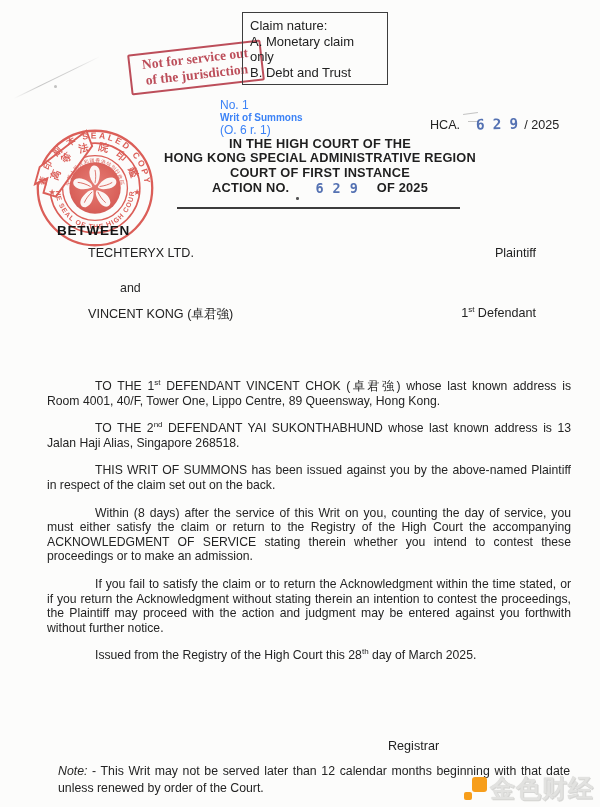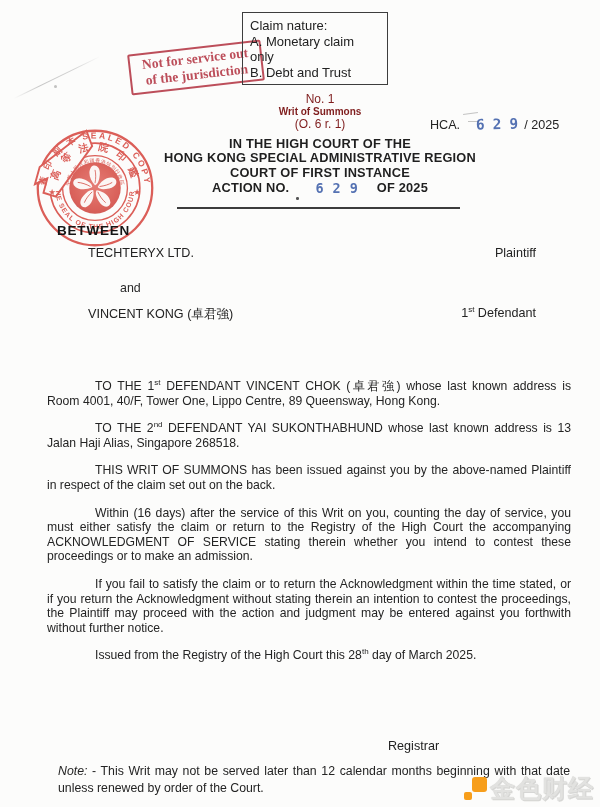--- a/index.html
+++ b/index.html
@@ -17,21 +17,21 @@
   .crease-dot{position:absolute;left:54px;top:85px;width:3px;height:3px;background:#9a9a9a;border-radius:50%;opacity:.6;}
   
   .stamp-nfs{position:absolute;left:129px;top:47px;width:122px;padding:2px 4px 3px;
              border:2.5px solid var(--stamp-red);border-radius:2px;transform:rotate(-6.5deg);
              color:var(--stamp-red);font-family:"Liberation Serif","DejaVu Serif",serif;
              font-weight:bold;font-size:13.5px;line-height:16px;text-align:center;opacity:.93;}
   
   .claim-box{position:absolute;left:242px;top:12px;width:130px;border:1.6px solid #3d3d3d;
              padding:5px 7px 4px;font-size:13px;line-height:15.5px;color:#222;}
   
-  .form-head{position:absolute;left:220px;top:93px;width:200px;text-align:center;font-size:12px;line-height:12.6px;color:#7f1d1d;}
+  .form-head{position:absolute;left:220px;top:99px;width:200px;font-size:12px;line-height:12.6px;color:#3b82f6;}
   .form-head .t{font-weight:bold;font-size:10px;}
   
   .hca{position:absolute;left:430px;top:116px;white-space:nowrap;font-size:12.6px;color:#222;}
   .hca .num{display:inline-block;margin-left:16px;color:var(--stamp-blue);
             font-family:"DejaVu Sans Mono",monospace;font-weight:bold;font-size:14.5px;
             letter-spacing:8px;transform:rotate(-1deg);opacity:.88;}
   .hca .yr{margin-left:-2px;}
   .pen-dash{position:absolute;background:#b5b5b5;height:1.4px;opacity:.8;}
   .pd1{left:463px;top:113px;width:15px;transform:rotate(-8deg);}
   .pd2{left:468px;top:121px;width:11px;}
@@ -188,21 +188,21 @@
 
   <div class="party-row pr-d1">
     <span>VINCENT KONG (卓君強)</span>
     <span class="role"><span>1</span><sup>st</sup><span> Defendant</span></span>
   </div>
 
   <div class="body-text">
     <p><span>TO THE 1</span><sup>st</sup><span> DEFENDANT VINCENT CHOK (卓君強) whose last known address is Room 4001, 40/F, Tower One, Lippo Centre, 89 Queensway, Hong Kong.</span></p>
     <p><span>TO THE 2</span><sup>nd</sup><span> DEFENDANT YAI SUKONTHABHUND whose last known address is 13 Jalan Haji Alias, Singapore 268518.</span></p>
     <p>THIS WRIT OF SUMMONS has been issued against you by the above-named Plaintiff in respect of the claim set out on the back.</p>
-    <p>Within (16 days) after the service of this Writ on you, counting the day of service, you must either satisfy the claim or return to the Registry of the High Court the accompanying ACKNOWLEDGMENT OF SERVICE stating therein whether you intend to contest these proceedings or to make an admission.</p>
+    <p>Within (8 days) after the service of this Writ on you, counting the day of service, you must either satisfy the claim or return to the Registry of the High Court the accompanying ACKNOWLEDGMENT OF SERVICE stating therein whether you intend to contest these proceedings or to make an admission.</p>
     <p>If you fail to satisfy the claim or to return the Acknowledgment within the time stated, or if you return the Acknowledgment without stating therein an intention to contest the proceedings, the Plaintiff may proceed with the action and judgment may be entered against you forthwith without further notice.</p>
     <p><span>Issued from the Registry of the High Court this 28</span><sup>th</sup><span> day of March 2025.</span></p>
   </div>
 
   <div class="registrar">Registrar</div>
 
   <div class="note">
     <span class="lbl">Note:</span><span> - This Writ may not be served later than 12 calendar months beginning with that date unless renewed by order of the Court.</span>
   </div>
 

